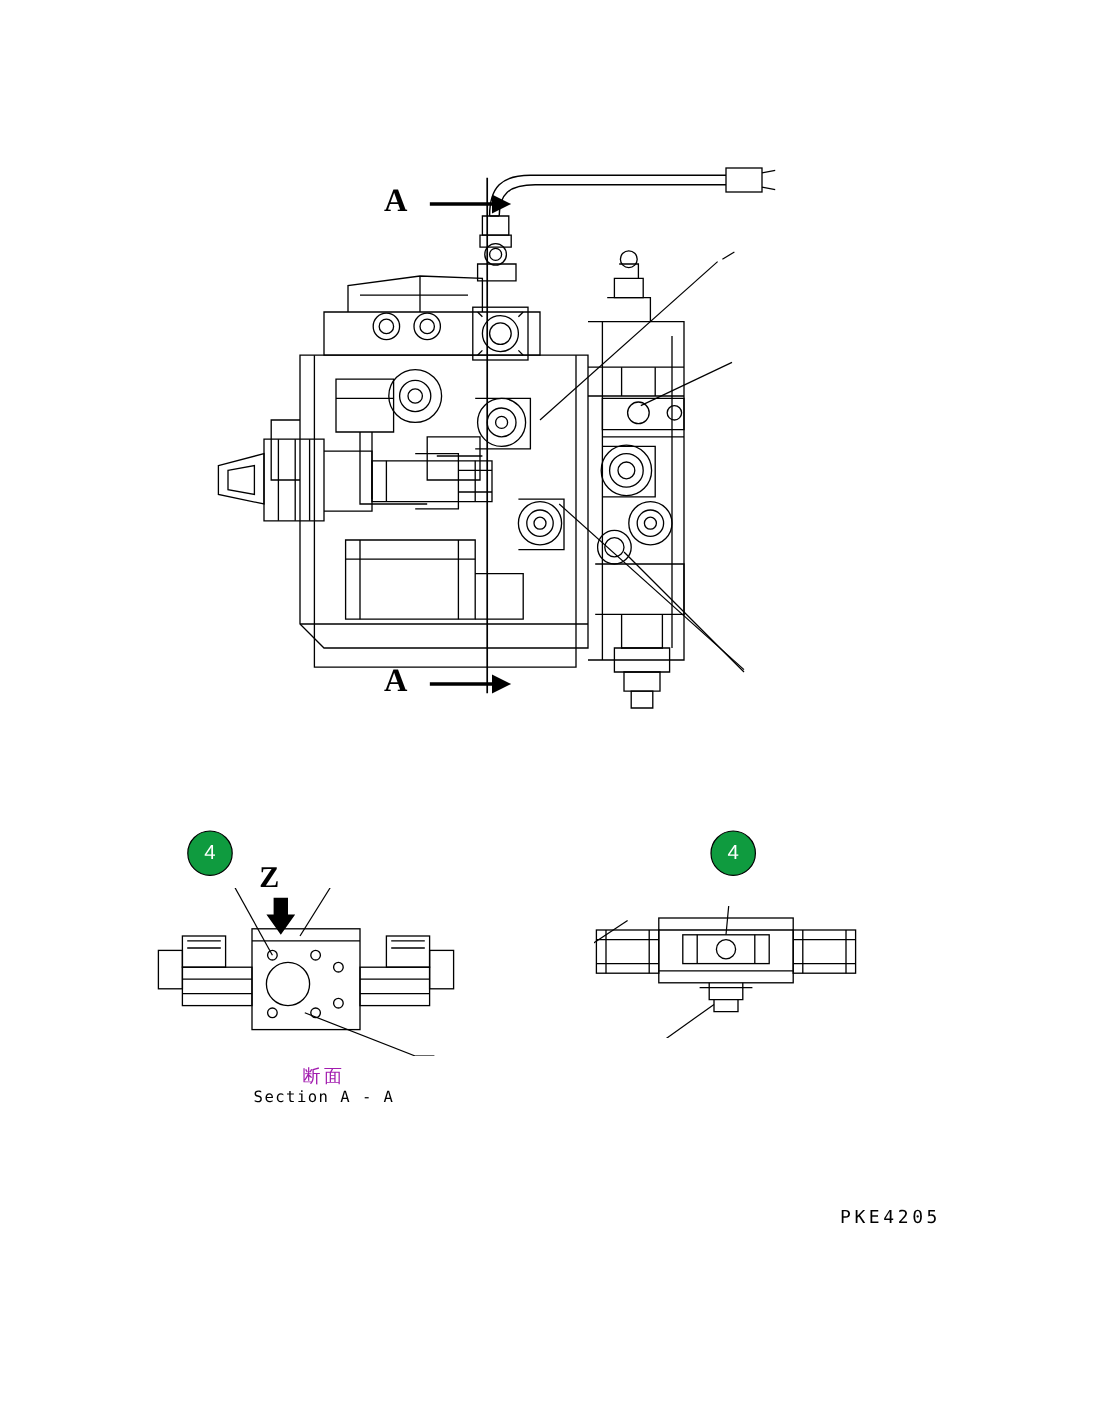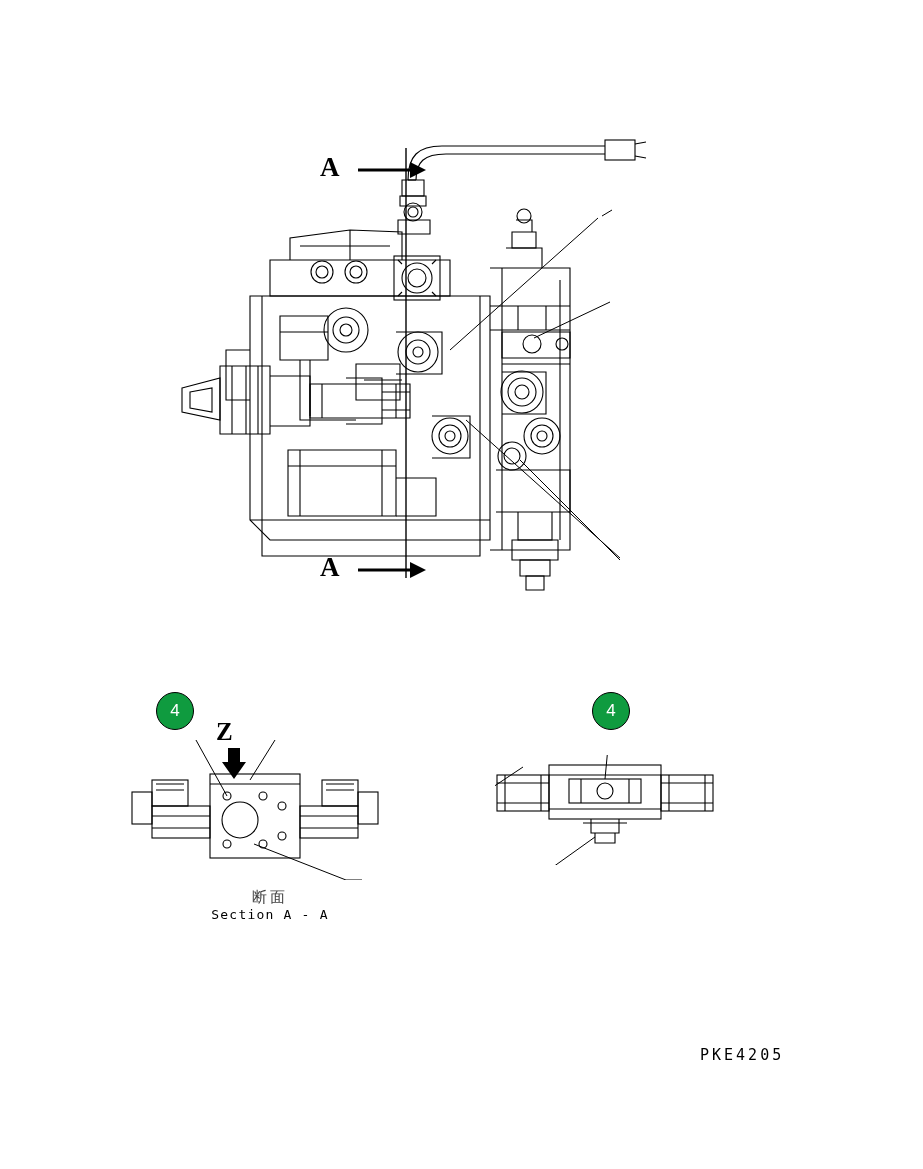--- a/index.html
+++ b/index.html
@@ -29,21 +29,21 @@
   }
   .z-label {
     font-family: "Liberation Serif", serif;
     font-size: 25px;
     font-weight: bold;
     color: #000;
   }
   .cap-jp {
     font-family: "DejaVu Sans", sans-serif;
     font-size: 15px;
-    color: #404040;
+    color: #a21caf;
     letter-spacing: 3px;
     text-align: center;
   }
   .cap-en {
     font-family: "DejaVu Sans Mono", monospace;
     font-size: 13px;
     color: #000;
     letter-spacing: 1.2px;
     text-align: center;
   }
@@ -272,17 +272,17 @@
 
       <path d="M110 24 L116 -40" stroke-width="1"></path>
       <path d="M100 82 L30 132" stroke-width="1"></path>
       <path d="M28 12 L-8 36" stroke-width="1"></path>
     </svg>
   </div>
   <div class="abs" style="left:592px; top:692px;">
     <div class="balloon">4</div>
   </div>
 
-  <div class="abs" style="left:700px; top:1046px;">
+  <div class="abs" style="left:700px; top:1005px;">
     <span class="drawing-code">PKE4205</span>
   </div>
 
 </div>
 
 </body></html>

